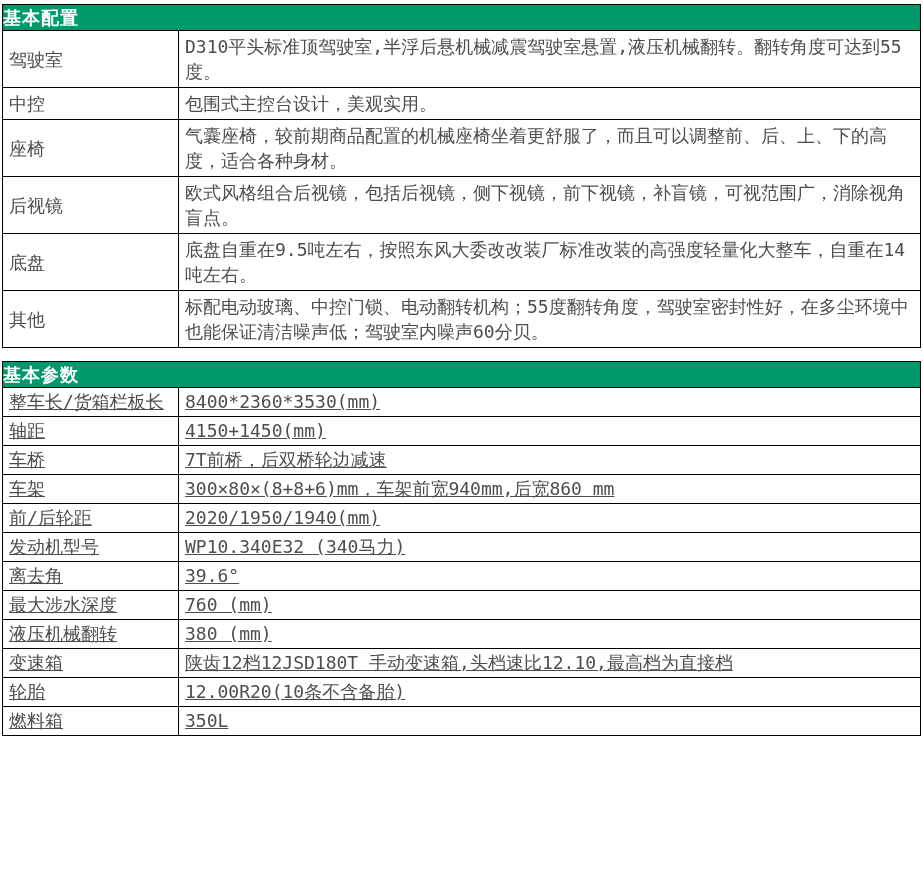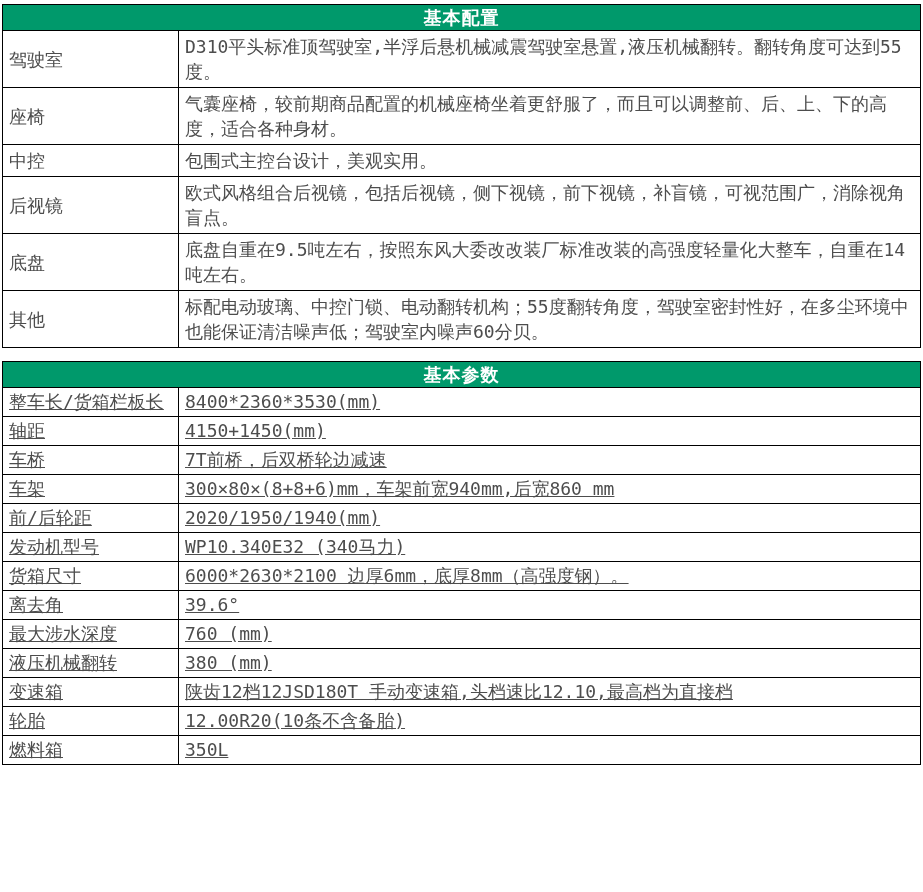--- a/index.html
+++ b/index.html
@@ -20,21 +20,21 @@
     border-collapse:collapse;
     width:919px;
     table-layout:fixed;
   }
   table.spec-table th{
     background:var(--accent);
     color:var(--title-text);
     font-size:18px;
     font-weight:bold;
     letter-spacing:1px;
-    text-align:center;
+    text-align:left;
     padding:2px 0;
     line-height:21px;
     border:1px solid var(--border);
   }
   table.spec-table td{
     border:1px solid var(--border);
     font-size:18px;
     padding:3px 6px;
     vertical-align:middle;
     word-break:break-all;
@@ -59,26 +59,26 @@
       <tr>
         <th colspan="2">基本配置</th>
       </tr>
     </thead>
     <tbody>
         <tr>
           <td class="label">驾驶室</td>
           <td class="value">D310平头标准顶驾驶室,半浮后悬机械减震驾驶室悬置,液压机械翻转。翻转角度可达到55度。</td>
         </tr>
         <tr>
+          <td class="label">中控</td>
+          <td class="value">包围式主控台设计，美观实用。</td>
+        </tr>
+        <tr>
           <td class="label">座椅</td>
           <td class="value">气囊座椅，较前期商品配置的机械座椅坐着更舒服了，而且可以调整前、后、上、下的高度，适合各种身材。</td>
-        </tr>
-        <tr>
-          <td class="label">中控</td>
-          <td class="value">包围式主控台设计，美观实用。</td>
         </tr>
         <tr>
           <td class="label">后视镜</td>
           <td class="value">欧式风格组合后视镜，包括后视镜，侧下视镜，前下视镜，补盲镜，可视范围广，消除视角盲点。</td>
         </tr>
         <tr>
           <td class="label">底盘</td>
           <td class="value">底盘自重在9.5吨左右，按照东风大委改改装厂标准改装的高强度轻量化大整车，自重在14吨左右。</td>
         </tr>
         <tr>
@@ -117,24 +117,20 @@
         </tr>
         <tr>
           <td class="label">前/后轮距</td>
           <td class="value">2020/1950/1940(mm)</td>
         </tr>
         <tr>
           <td class="label">发动机型号</td>
           <td class="value">WP10.340E32 (340马力)</td>
         </tr>
         <tr>
-          <td class="label">货箱尺寸</td>
-          <td class="value">6000*2630*2100 边厚6mm，底厚8mm（高强度钢）。</td>
-        </tr>
-        <tr>
           <td class="label">离去角</td>
           <td class="value">39.6°</td>
         </tr>
         <tr>
           <td class="label">最大涉水深度</td>
           <td class="value">760 (mm)</td>
         </tr>
         <tr>
           <td class="label">液压机械翻转</td>
           <td class="value">380 (mm)</td>

